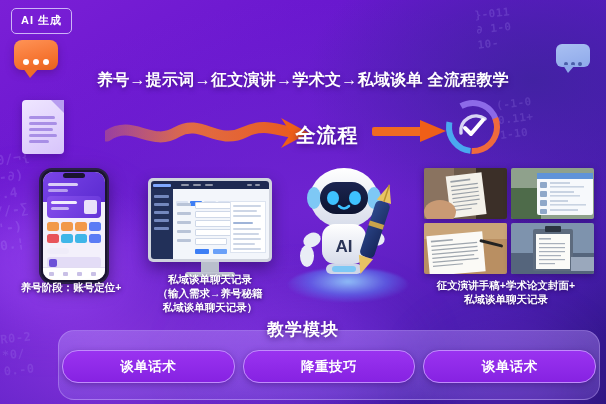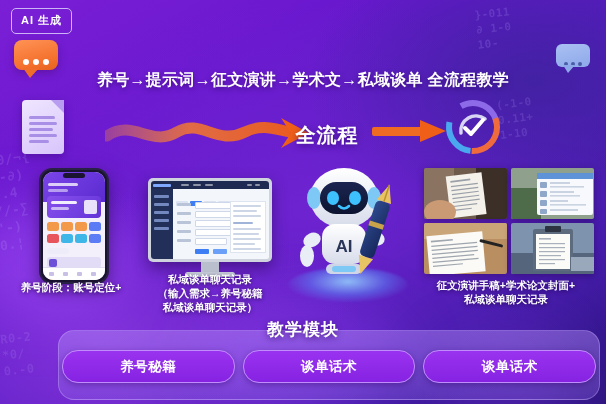--- a/index.html
+++ b/index.html
@@ -494,18 +494,18 @@
     <div>私域谈单聊天记录）</div>
   </div>
   <div class="cap cap-right">
     <div>征文演讲手稿+学术论文封面+</div>
     <div>私域谈单聊天记录</div>
   </div>
 
   <div class="panel"></div>
   <div class="panel-title">教学模块</div>
   <div class="pills">
-    <div class="pill">养号秘籍</div>
     <div class="pill">谈单话术</div>
+    <div class="pill">降重技巧</div>
     <div class="pill">谈单话术</div>
   </div>
 
 </div>
 
 </body></html>

